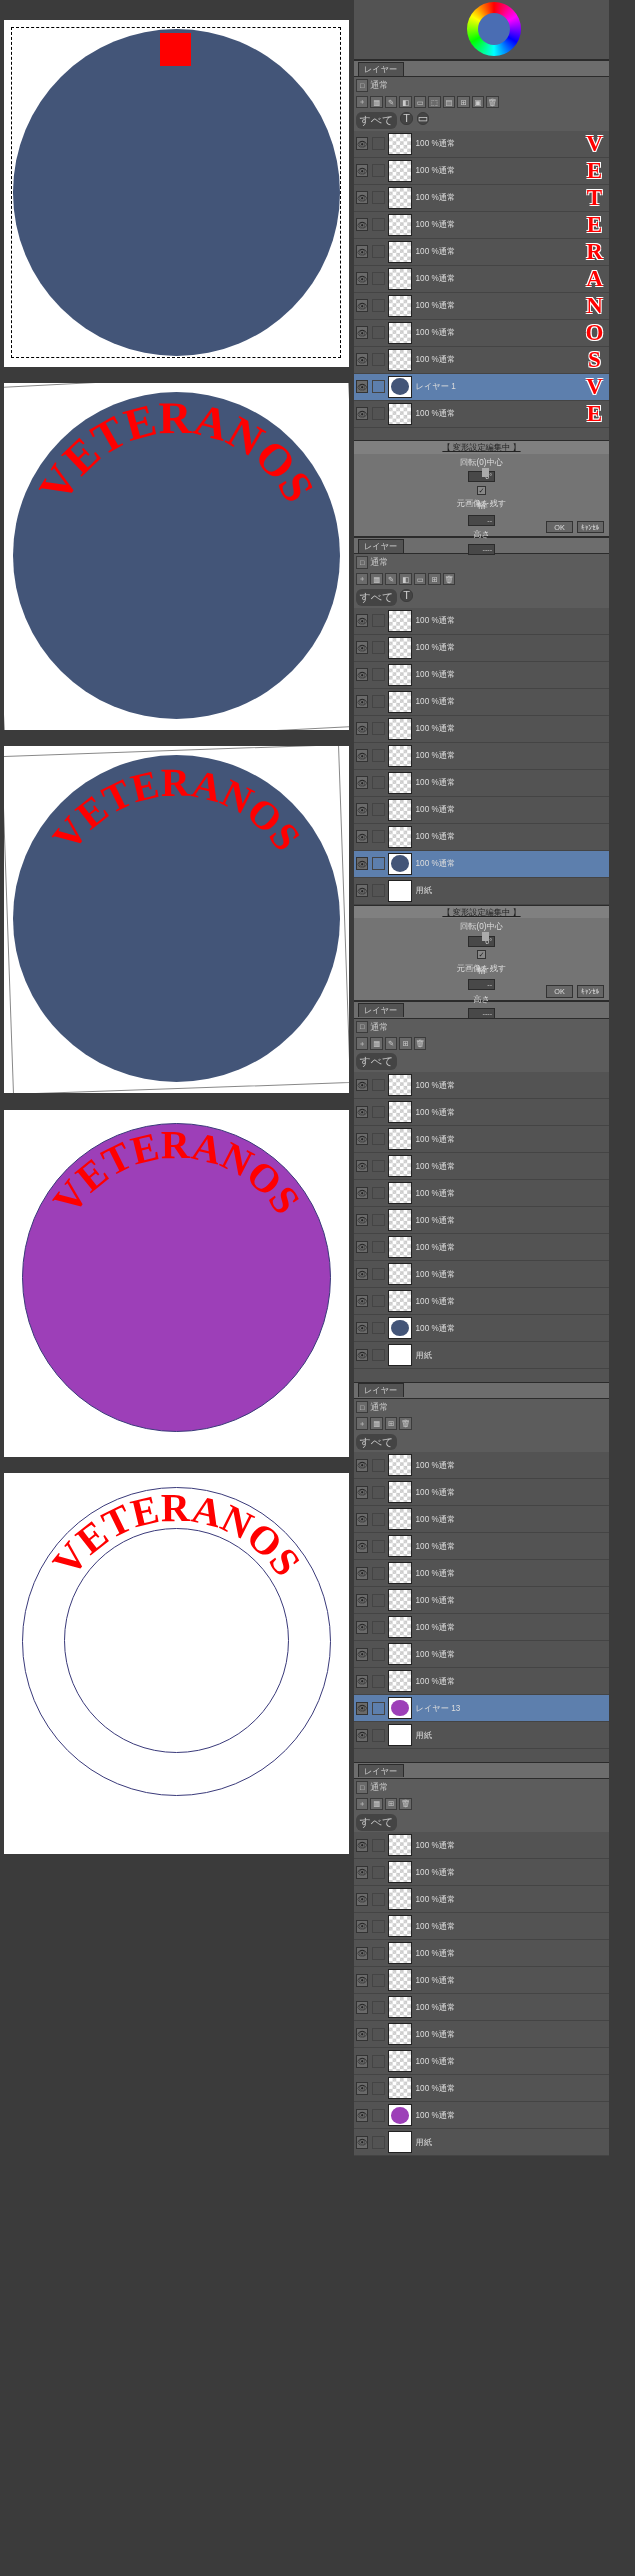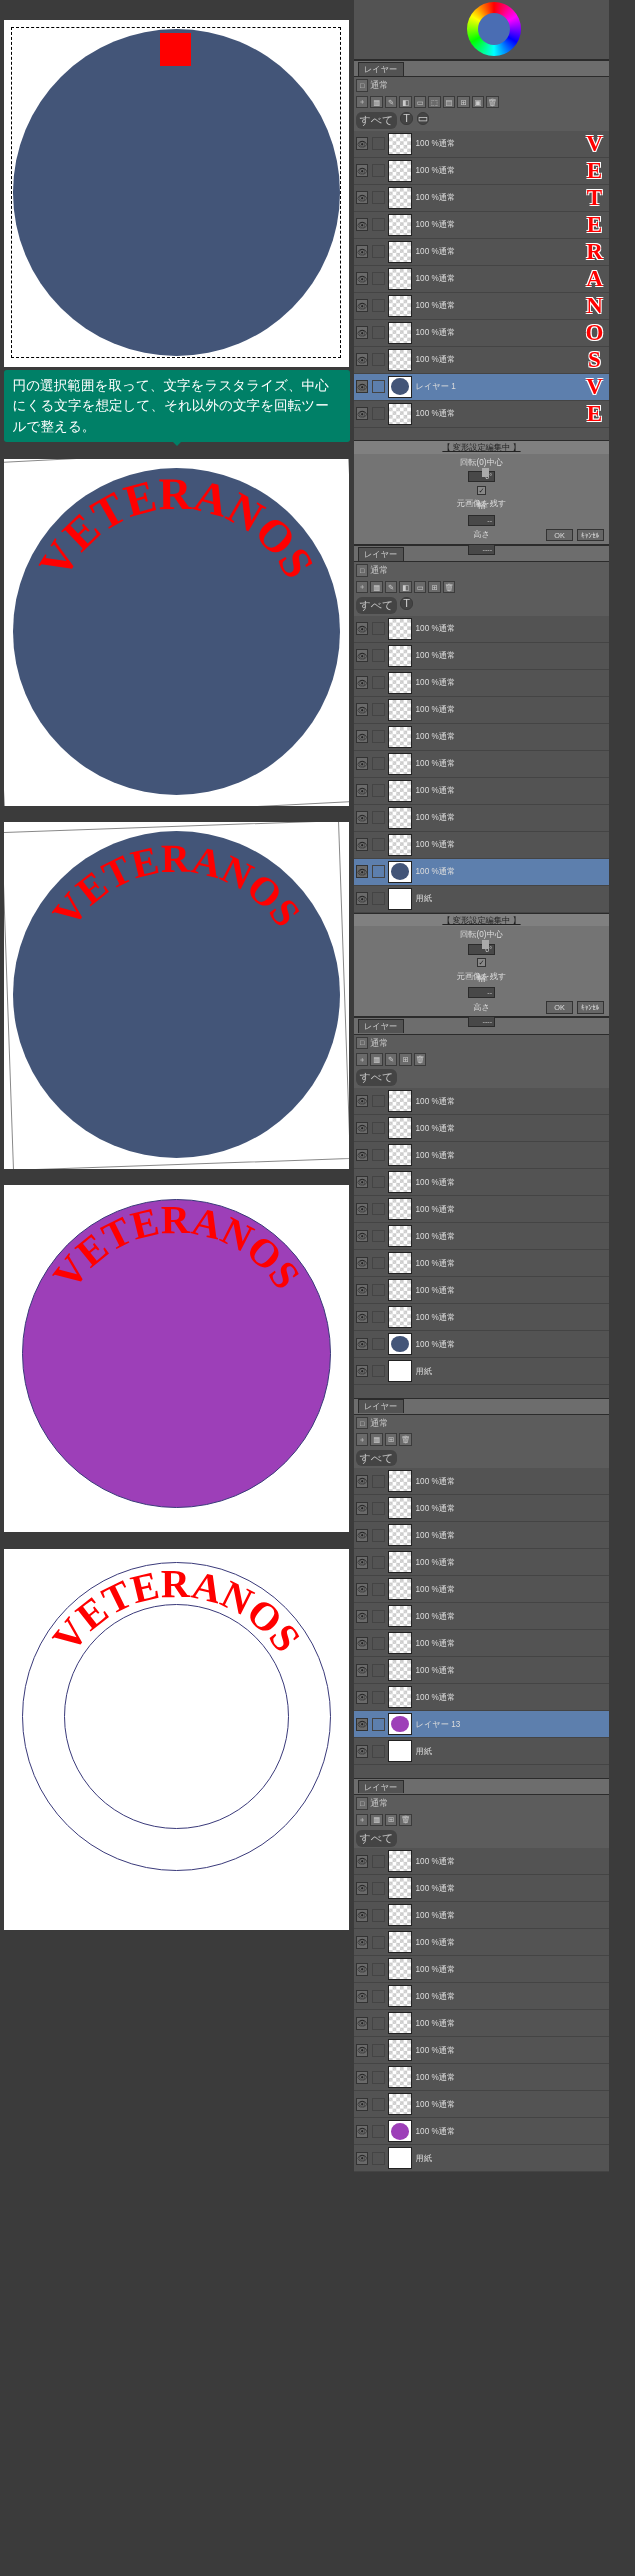--- a/index.html
+++ b/index.html
@@ -309,21 +309,21 @@
     color: #ccc;
     font-size: 7.3px;
     text-align: right;
     padding-right: 1.8px;
     border: 0.9px solid #2b2b2b;
   }
   .ok-cancel {
     display: flex;
     justify-content: flex-end;
     gap: 3.6px;
-    margin-top: 14px;
+    margin-top: 6px;
   }
   .mini-btn {
     width: 27px; height: 12.7px;
     background: #666;
     border: 0.9px solid #333;
     color: #ddd;
     font-size: 7.3px;
     display: flex;
     align-items: center;
     justify-content: center;
@@ -335,21 +335,20 @@
 
 <div class="left-col">
 
   <div class="stage">
     <div class="circle-blue">
       <div class="select-dash"></div>
     </div>
     <div class="red-block"></div>
   </div>
 
-  <div class="callout">円の選択範囲を取って、文字をラスタライズ、中心にくる文字を想定して、それ以外の文字を回転ツールで整える。</div>
   <div class="stage">
     <div class="circle-blue"></div>
     <svg class="arc-text" viewBox="0 0 380 382">
       <defs>
           <path id="arc2" d="M 55 190 A 135 135 0 0 1 325 190"></path>
         </defs>
       <text font-family="serif" font-size="50" font-weight="bold" fill="#ff0000">
         <textPath href="#arc2" startOffset="50%" text-anchor="middle">VETERANOS</textPath>
       </text>
     </svg>

